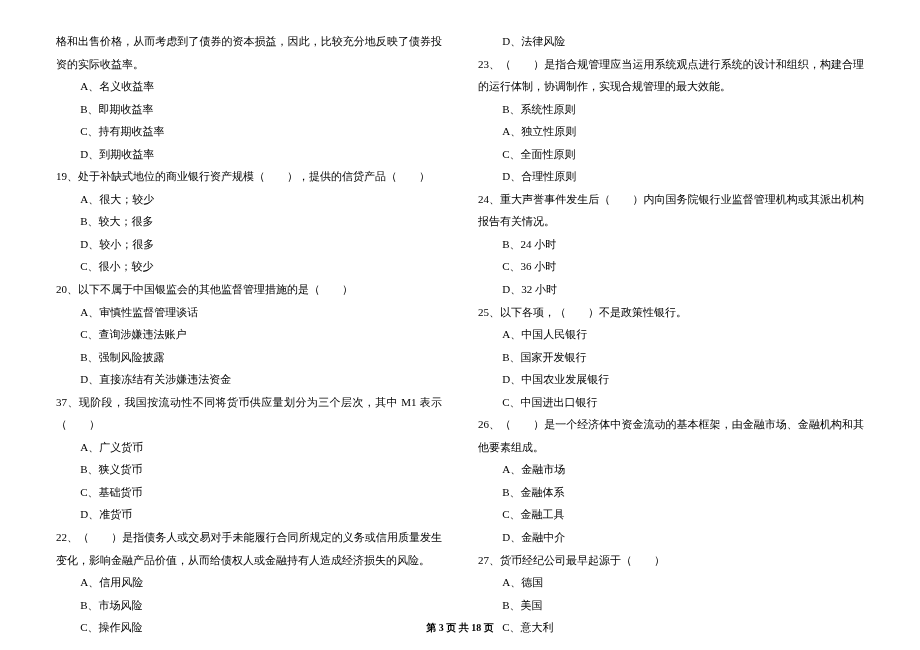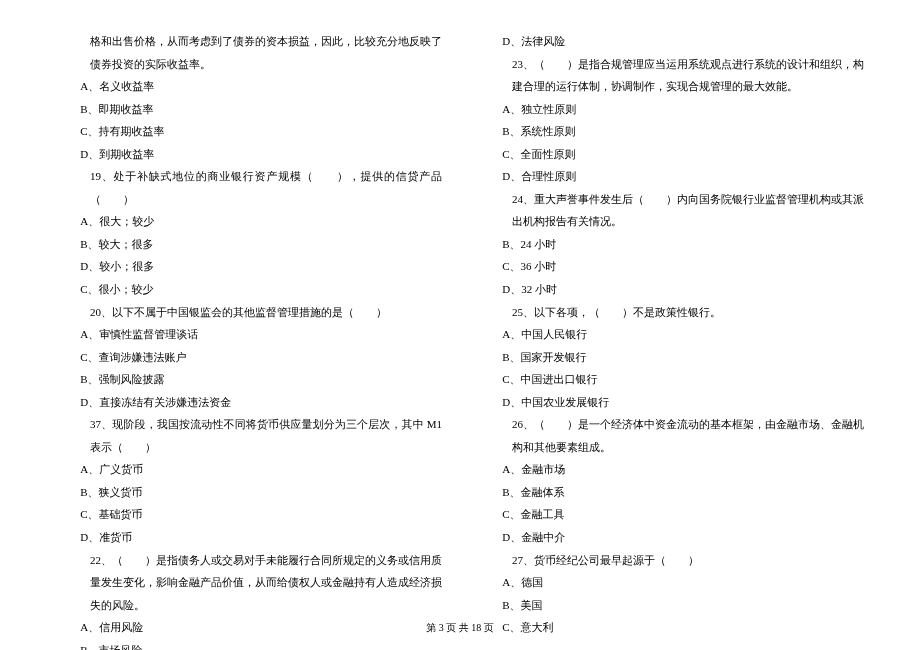--- a/index.html
+++ b/index.html
@@ -17,32 +17,32 @@
     .columns {
       display: flex;
       gap: 36px;
     }
     .col {
       flex: 1;
       min-width: 0;
     }
     .question-text {
       text-align: justify;
-      margin-left: 34px;
     }
     .option {
       padding-left: 2.2em;
     }
     .footer {
       position: absolute;
       bottom: 12px;
       left: 0;
       width: 100%;
       text-align: center;
       font-size: 10px;
+      font-weight: bold;
     }
     .continuation {
       padding-left: 0;
     }
   </style>
 </head>
 <body>
 
 <div class="columns">
   <div class="col">
@@ -73,35 +73,35 @@
     <div class="question-text">22、（　　）是指债务人或交易对手未能履行合同所规定的义务或信用质量发生变化，影响金融产品价值，从而给债权人或金融持有人造成经济损失的风险。</div>
     <div class="option">A、信用风险</div>
     <div class="option">B、市场风险</div>
     <div class="option">C、操作风险</div>
   </div>
 
   <div class="col">
     <div class="option">D、法律风险</div>
 
     <div class="question-text">23、（　　）是指合规管理应当运用系统观点进行系统的设计和组织，构建合理的运行体制，协调制作，实现合规管理的最大效能。</div>
+    <div class="option">B、系统性原则</div>
     <div class="option">A、独立性原则</div>
-    <div class="option">B、系统性原则</div>
     <div class="option">C、全面性原则</div>
     <div class="option">D、合理性原则</div>
 
     <div class="question-text">24、重大声誉事件发生后（　　）内向国务院银行业监督管理机构或其派出机构报告有关情况。</div>
     <div class="option">B、24 小时</div>
     <div class="option">C、36 小时</div>
     <div class="option">D、32 小时</div>
 
     <div class="question-text">25、以下各项，（　　）不是政策性银行。</div>
     <div class="option">A、中国人民银行</div>
     <div class="option">B、国家开发银行</div>
+    <div class="option">D、中国农业发展银行</div>
     <div class="option">C、中国进出口银行</div>
-    <div class="option">D、中国农业发展银行</div>
 
     <div class="question-text">26、（　　）是一个经济体中资金流动的基本框架，由金融市场、金融机构和其他要素组成。</div>
     <div class="option">A、金融市场</div>
     <div class="option">B、金融体系</div>
     <div class="option">C、金融工具</div>
     <div class="option">D、金融中介</div>
 
     <div class="question-text">27、货币经纪公司最早起源于（　　）</div>
     <div class="option">A、德国</div>
     <div class="option">B、美国</div>

